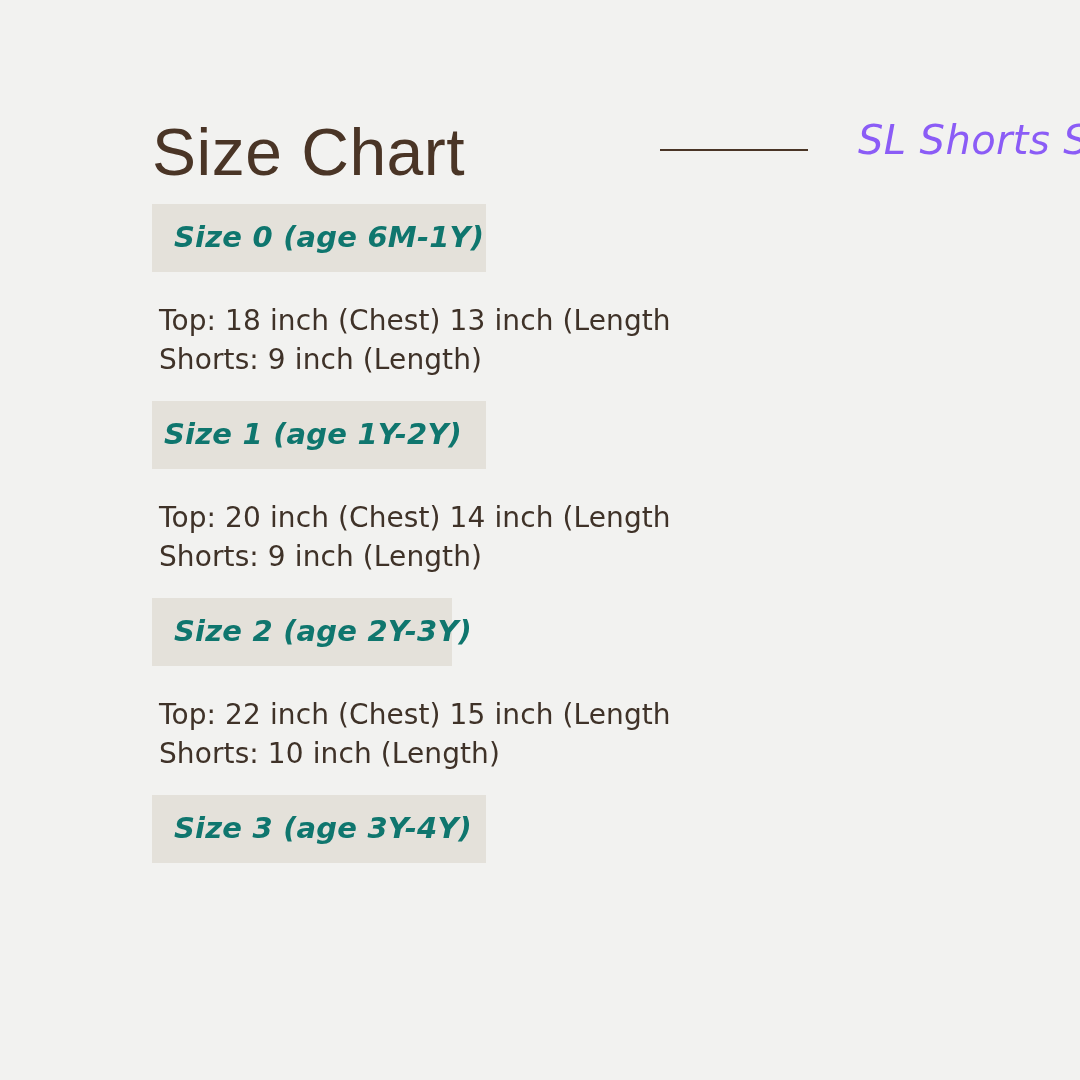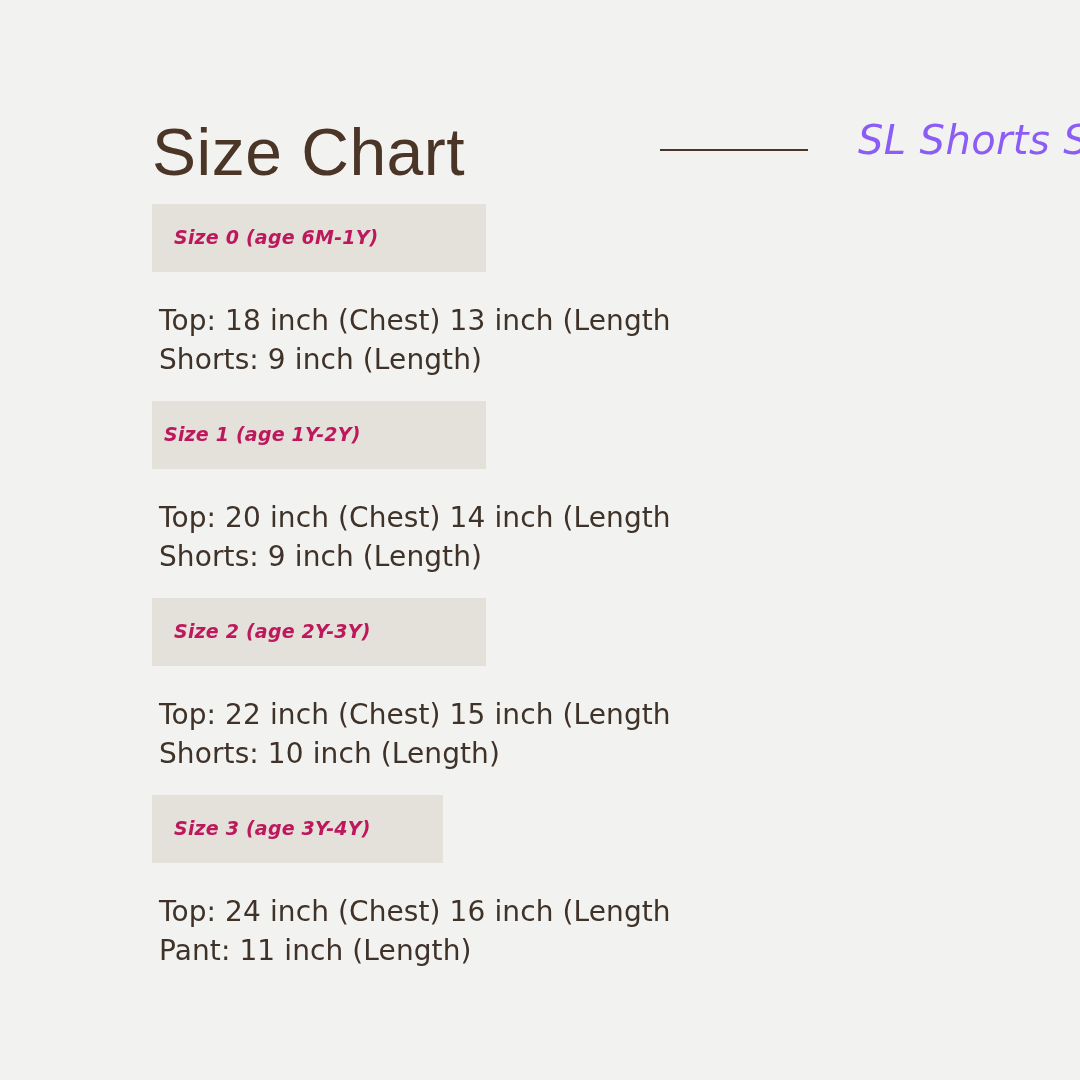--- a/index.html
+++ b/index.html
@@ -76,44 +76,44 @@
   .size-band {
     display: inline-block;
     background: #e4e1da;
     padding: 16px 26px 18px 22px;
     box-sizing: border-box;
   }
   .size-band-label {
     font-family: "DejaVu Sans", sans-serif;
     font-weight: bold;
     font-style: italic;
-    font-size: 19px;
+    font-size: 29px;
     line-height: 34px;
-    color: #be185d;
+    color: #0f766e;
     white-space: nowrap;
     letter-spacing: 0.2px;
   }
   .size-lines {
     margin-top: 29px;
     padding-left: 7px;
   }
   .size-line {
     font-family: "DejaVu Sans", sans-serif;
     font-size: 28px;
     line-height: 39px;
     color: #3f3228;
     white-space: nowrap;
     letter-spacing: 0.1px;
   }
 
   
   .band-w0 { width: 334px; }
   .band-w1 { width: 334px; padding-left: 12px; }
-  .band-w2 { width: 334px; }
-  .band-w3 { width: 291px; }
+  .band-w2 { width: 300px; }
+  .band-w3 { width: 334px; }
 </style>
 </head>
 <body>
 
 <div class="page">
 
   <div class="header">
     <div class="title">Size Chart</div>
     <div class="rule"></div>
     <div class="subtitle">SL Shorts Set</div>
@@ -148,20 +148,16 @@
       <div class="size-lines">
         <div class="size-line">Top: 22 inch (Chest)  15 inch (Length</div>
         <div class="size-line">Shorts: 10 inch (Length)</div>
       </div>
     </div>
 
     <div class="size-block">
       <div class="size-band band-w3">
         <span class="size-band-label">Size 3 (age 3Y-4Y)</span>
       </div>
-      <div class="size-lines">
-        <div class="size-line">Top: 24 inch (Chest)  16 inch (Length</div>
-        <div class="size-line">Pant: 11 inch (Length)</div>
-      </div>
     </div>
 
   </div>
 </div>
 
 </body></html>

